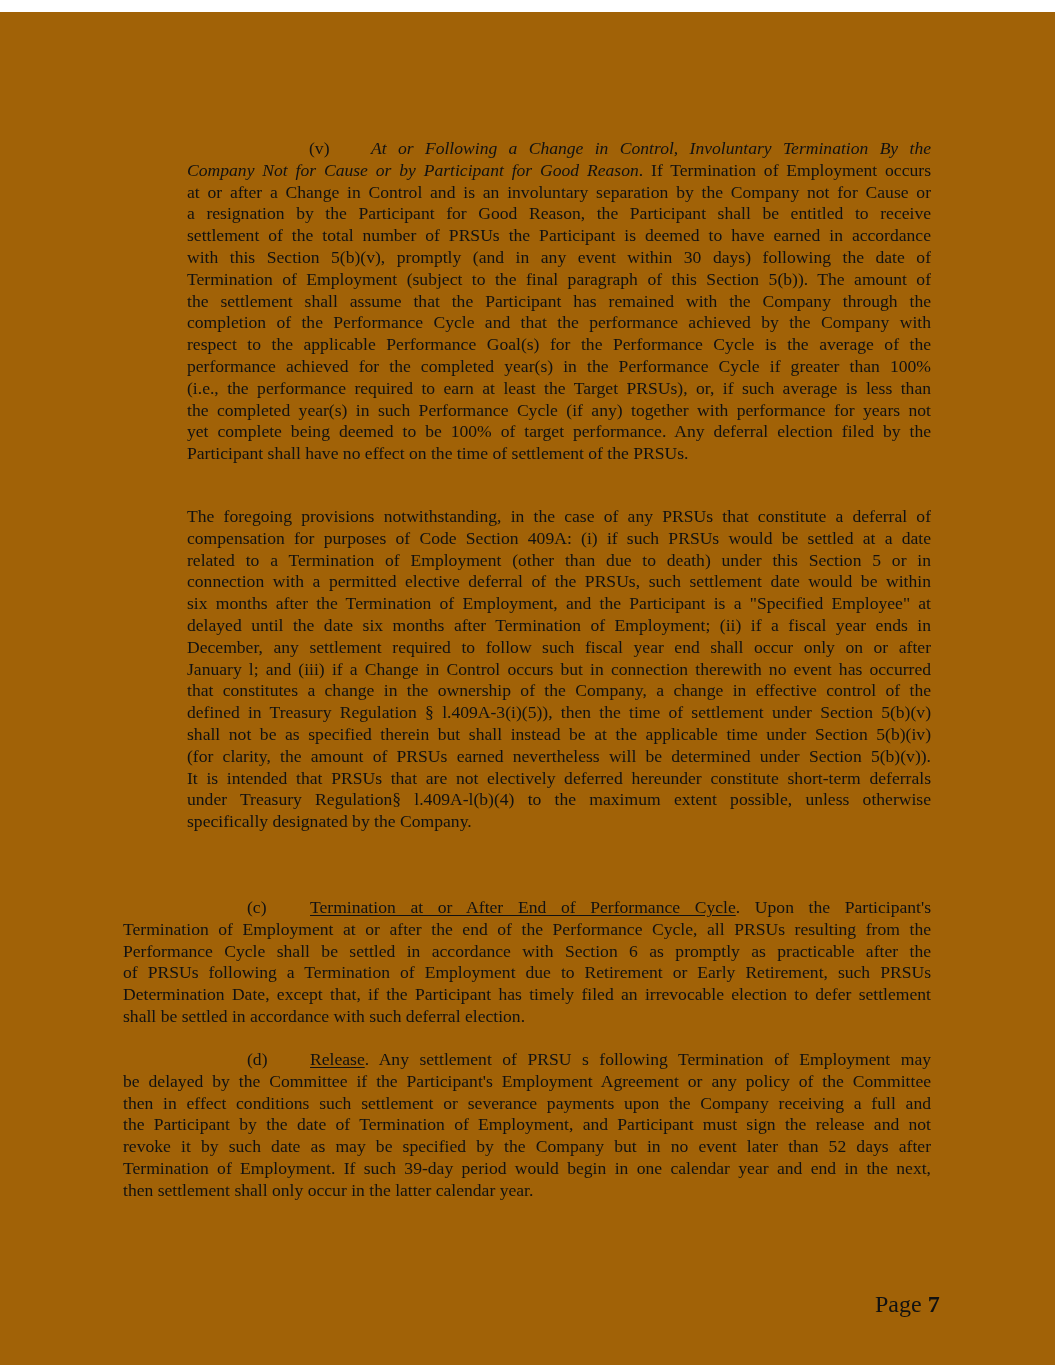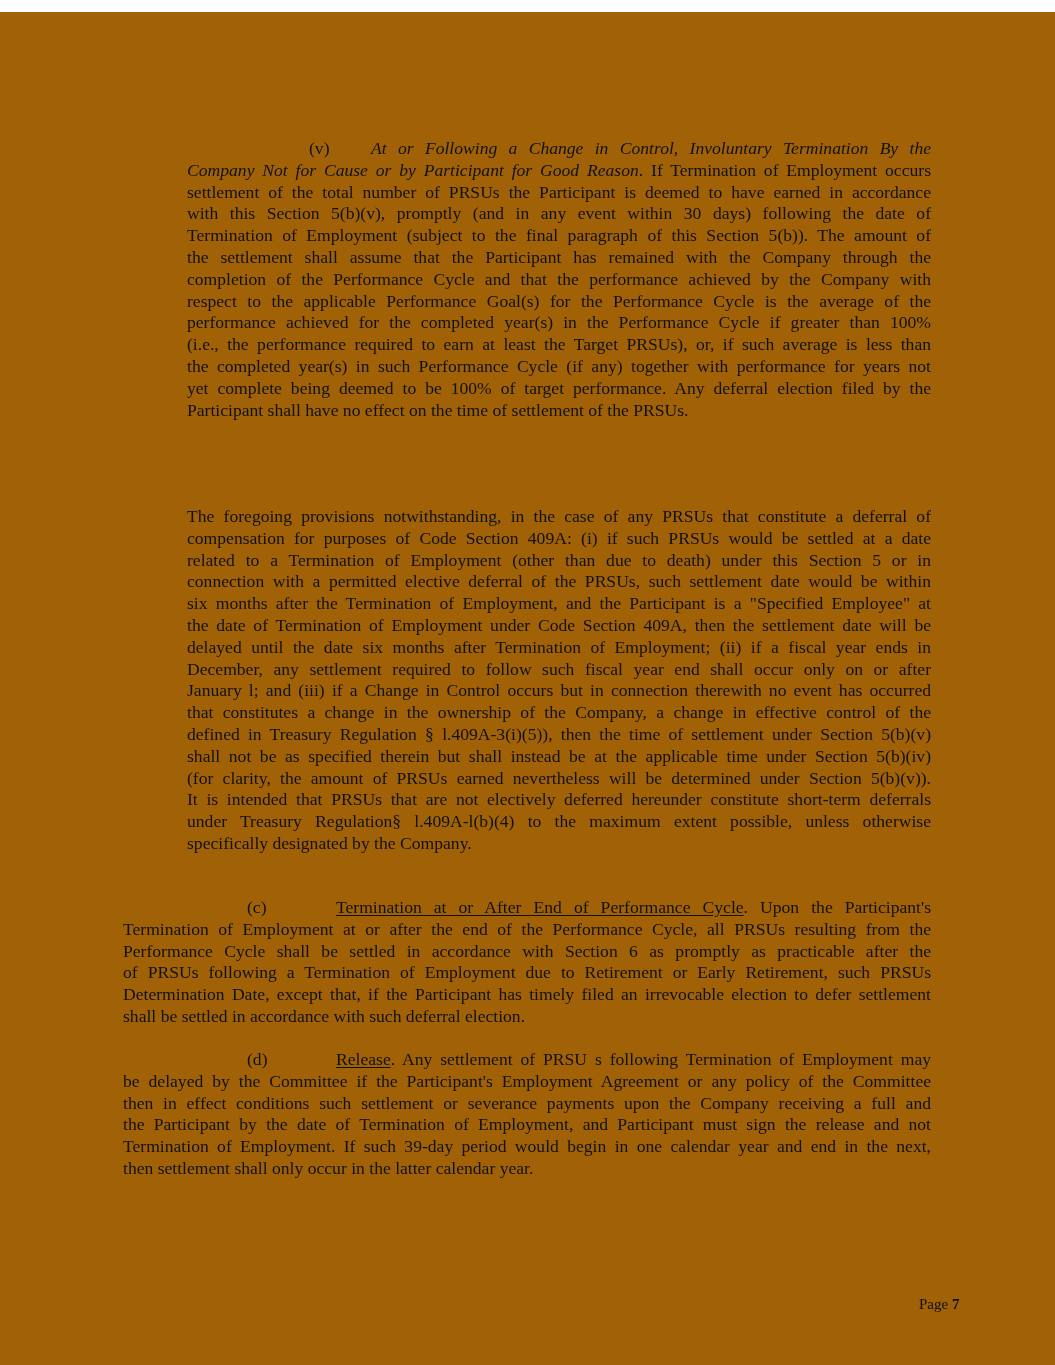--- a/index.html
+++ b/index.html
@@ -4,24 +4,24 @@
   <style>
     html, body { margin: 0; padding: 0; background: #ffffff; }
     body { width: 1055px; height: 1365px; position: relative; overflow: hidden; }
     .page {
       position: absolute; left: 0; top: 12px; width: 1055px; height: 1365px;
       background: #a16207; color: #111111;
       font-family: "Liberation Serif", serif;
     }
     .block { position: absolute; }
     .ital { font-style: italic; }
-    .ul { text-decoration: underline; text-underline-offset: 2px; margin-left: 26px; }
+    .ul { text-decoration: underline; text-underline-offset: 2px; }
     .page-number {
       position: absolute; left: 875px; top: 1281px;
-      font-size: 15px; line-height: 22px; margin-left: 44px;
+      font-size: 24px; line-height: 22px;
     }
     .page-number b { font-weight: bold; }
     
     .jline {
       display: block; width: 100%;
       text-align: justify; text-align-last: justify;
       white-space: normal; overflow: hidden;
       height: 21.8px; line-height: 21.8px; font-size: 17.6px;
     }
     .jline.last { text-align-last: left; }
@@ -29,40 +29,41 @@
 </head>
 <body>
 
 <div class="page">
 
   <div class="block" style="left:187px; top:126px; width:744px;">
     <div class="jline">
       <span style="display:inline-block; width:62px; margin-left:122px;">(v)</span><span class="ital">At or Following a Change in Control, Involuntary Termination By the</span>
     </div>
     <div class="jline"><span class="ital">Company Not for Cause or by Participant for Good Reason</span><span>. If Termination of Employment occurs</span></div>
+    <div class="jline">at or after a Change in Control and is an involuntary separation by the Company not for Cause or</div>
+    <div class="jline">a resignation by the Participant for Good Reason, the Participant shall be entitled to receive</div>
     <div class="jline">settlement of the total number of PRSUs the Participant is deemed to have earned in accordance</div>
     <div class="jline">with this Section 5(b)(v), promptly (and in any event within 30 days) following the date of</div>
     <div class="jline">Termination of Employment (subject to the final paragraph of this Section 5(b)). The amount of</div>
     <div class="jline">the settlement shall assume that the Participant has remained with the Company through the</div>
     <div class="jline">completion of the Performance Cycle and that the performance achieved by the Company with</div>
     <div class="jline">respect to the applicable Performance Goal(s) for the Performance Cycle is the average of the</div>
     <div class="jline">performance achieved for the completed year(s) in the Performance Cycle if greater than 100%</div>
     <div class="jline">(i.e., the performance required to earn at least the Target PRSUs), or, if such average is less than</div>
     <div class="jline">the completed year(s) in such Performance Cycle (if any) together with performance for years not</div>
     <div class="jline">yet complete being deemed to be 100% of target performance. Any deferral election filed by the</div>
     <div class="jline last">Participant shall have no effect on the time of settlement of the PRSUs.</div>
   </div>
 
   <div class="block" style="left:187px; top:494px; width:744px;">
     <div class="jline">The foregoing provisions notwithstanding, in the case of any PRSUs that constitute a deferral of</div>
     <div class="jline">compensation for purposes of Code Section 409A: (i) if such PRSUs would be settled at a date</div>
     <div class="jline">related to a Termination of Employment (other than due to death) under this Section 5 or in</div>
     <div class="jline">connection with a permitted elective deferral of the PRSUs, such settlement date would be within</div>
     <div class="jline">six months after the Termination of Employment, and the Participant is a "Specified Employee" at</div>
-    <div class="jline">the date of Termination of Employment under Code Section 409A, then the settlement date will be</div>
     <div class="jline">delayed until the date six months after Termination of Employment; (ii) if a fiscal year ends in</div>
     <div class="jline">December, any settlement required to follow such fiscal year end shall occur only on or after</div>
     <div class="jline">January l; and (iii) if a Change in Control occurs but in connection therewith no event has occurred</div>
     <div class="jline">that constitutes a change in the ownership of the Company, a change in effective control of the</div>
     <div class="jline">defined in Treasury Regulation § l.409A-3(i)(5)), then the time of settlement under Section 5(b)(v)</div>
     <div class="jline">shall not be as specified therein but shall instead be at the applicable time under Section 5(b)(iv)</div>
     <div class="jline">(for clarity, the amount of PRSUs earned nevertheless will be determined under Section 5(b)(v)).</div>
     <div class="jline">It is intended that PRSUs that are not electively deferred hereunder constitute short-term deferrals</div>
     <div class="jline">under Treasury Regulation§ l.409A-l(b)(4) to the maximum extent possible, unless otherwise</div>
     <div class="jline last">specifically designated by the Company.</div>
@@ -79,20 +80,21 @@
     <div class="jline last">shall be settled in accordance with such deferral election.</div>
   </div>
 
   <div class="block" style="left:123px; top:1037px; width:808px;">
     <div class="jline">
       <span style="display:inline-block; width:63px; margin-left:124px;">(d)</span><span class="ul">Release</span><span>. Any settlement of PRSU s following Termination of Employment may</span>
     </div>
     <div class="jline">be delayed by the Committee if the Participant's Employment Agreement or any policy of the Committee</div>
     <div class="jline">then in effect conditions such settlement or severance payments upon the Company receiving a full and</div>
     <div class="jline">the Participant by the date of Termination of Employment, and Participant must sign the release and not</div>
+    <div class="jline">revoke it by such date as may be specified by the Company but in no event later than 52 days after</div>
     <div class="jline">Termination of Employment. If such 39-day period would begin in one calendar year and end in the next,</div>
     <div class="jline last">then settlement shall only occur in the latter calendar year.</div>
   </div>
 
   <div class="page-number">
     <span>Page</span>
     <b>7</b>
   </div>
 
 </div>

